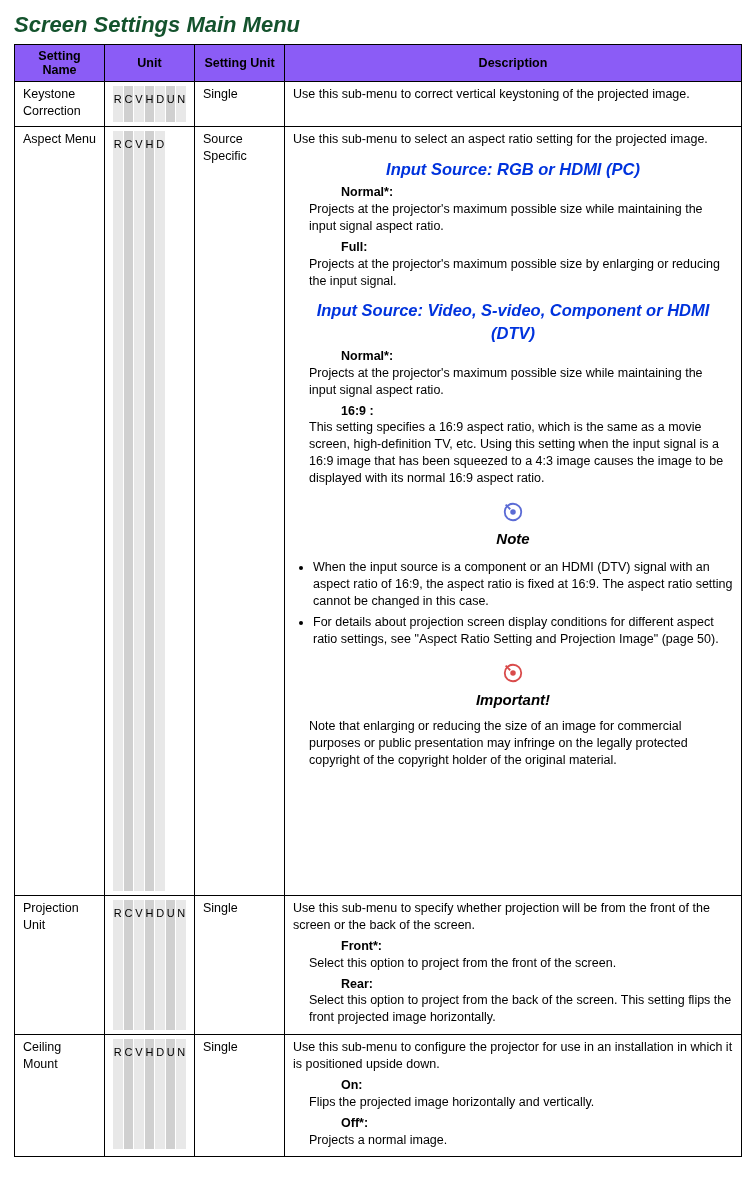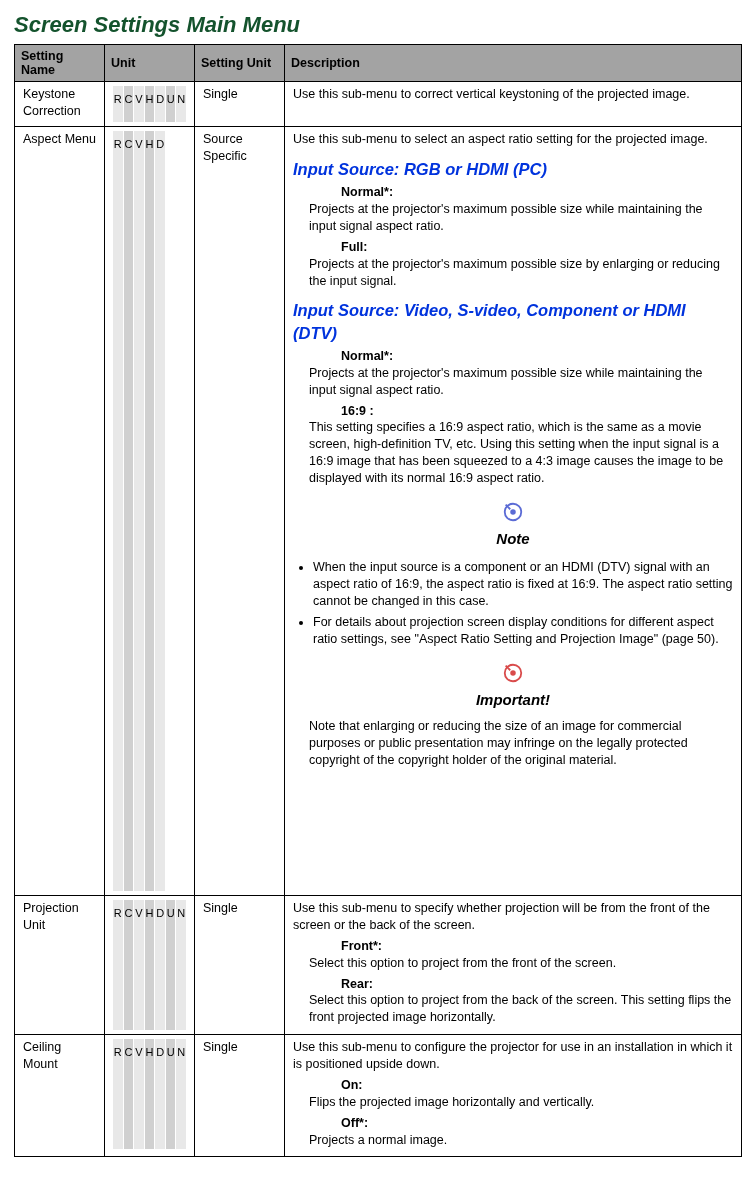--- a/index.html
+++ b/index.html
@@ -17,23 +17,23 @@
     font-weight: bold;
     margin: 0 0 6px 0;
     font-style: italic;
   }
   table.settings {
     border-collapse: collapse;
     width: 100%;
     border: 1.5px solid #000;
   }
   table.settings th {
-    background: #a3a3a3;
-    font-weight: bold;
-    text-align: left;
+    background: #8b5cf6;
+    font-weight: bold;
+    text-align: center;
     border: 1px solid #000;
     padding: 4px 6px;
     font-size: 12.5px;
   }
   table.settings td {
     border: 1px solid #000;
     padding: 4px 8px;
     vertical-align: top;
     font-size: 12.5px;
     line-height: 1.35;
@@ -58,20 +58,21 @@
   }
   .chip:nth-child(odd)  { background: #e8e8e8; }
   .chip:nth-child(even) { background: #d0d0d0; }
   .chip:last-child { border-right: none; }
   h3.src-heading {
     color: #0033dd;
     font-size: 16.5px;
     font-weight: bold;
     margin: 10px 0 3px 0;
     font-style: italic;
+    text-align: center;
   }
   .opt-label { font-weight: bold; margin-top: 4px; margin-left: 48px; }
   .opt-body { margin-left: 16px; margin-bottom: 4px; }
   .callout {
     margin: 14px 0 6px 0;
   }
   .callout-head {
     display: flex;
     align-items: center;
     gap: 6px;

